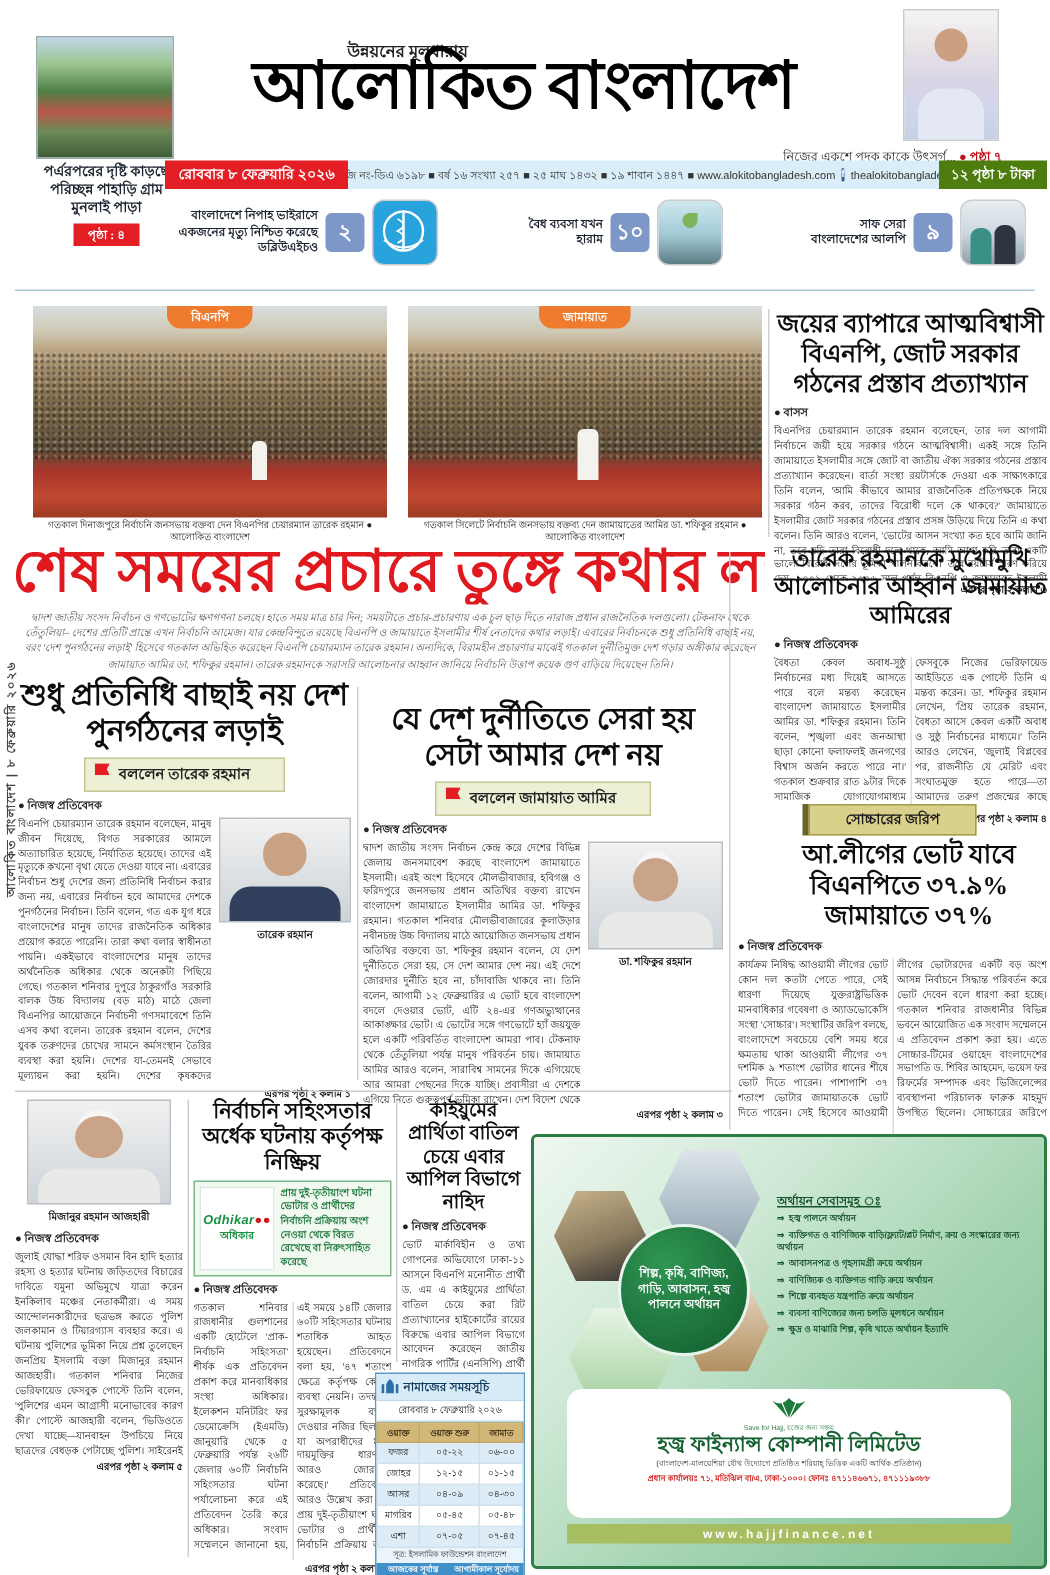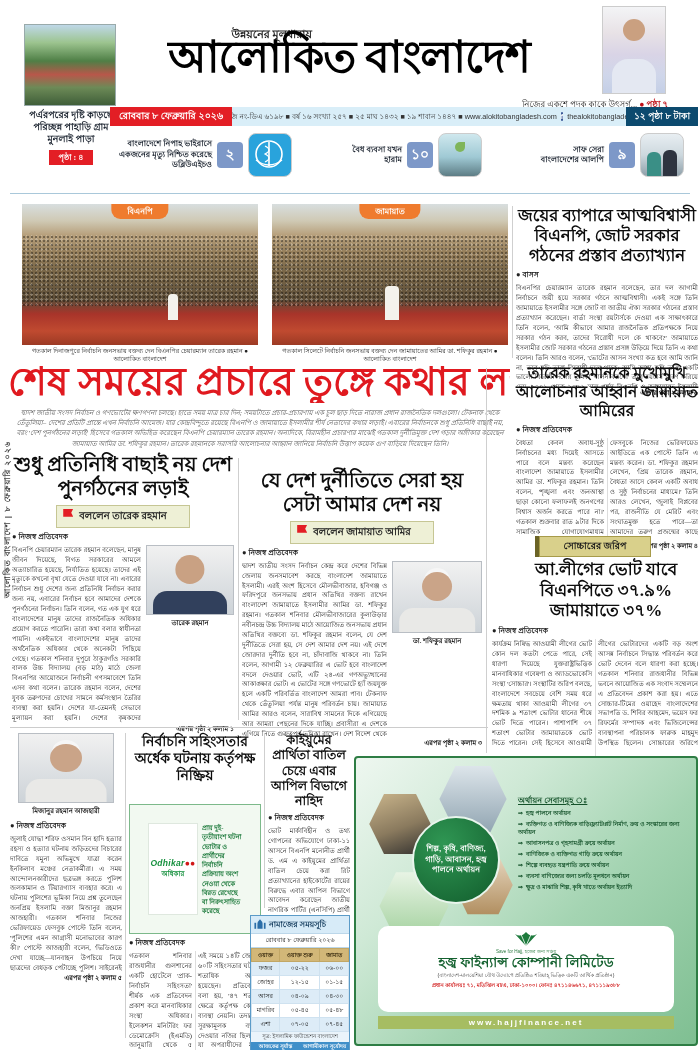--- a/index.html
+++ b/index.html
@@ -31,21 +31,21 @@
   .m-caption .pg{color:#c01018;font-weight:bold;}
 
   .datebar{left:110px;top:107px;width:588px;height:19px;display:flex;align-items:stretch;
     font-family:"Liberation Sans",sans-serif;}
   .datebar .date{background:#e31e25;color:#fff;font-weight:bold;font-size:9.5px;
     display:flex;align-items:center;justify-content:center;padding:0 9px;white-space:nowrap;}
   .datebar .info{flex:1;background:#d9eef8;display:flex;align-items:center;justify-content:center;
     gap:4px;font-size:7.3px;color:#333;white-space:nowrap;overflow:hidden;}
   .fb-ic{display:inline-flex;width:9px;height:9px;background:#3b5998;color:#fff;border-radius:2px;
     align-items:center;justify-content:center;font-size:7px;font-weight:bold;}
-  .datebar .price{background:#0c4a6e;color:#fff;font-weight:bold;font-size:9px;
+  .datebar .price{background:#4d7c0f;color:#fff;font-weight:bold;font-size:9px;
     display:flex;align-items:center;justify-content:center;padding:0 8px;white-space:nowrap;}
 
   
   .teaser{top:132px;height:46px;display:flex;align-items:center;gap:5px;}
   .teaser .t-text{font-size:8px;font-weight:bold;line-height:1.3;text-align:right;color:#1c2430;}
   .teaser .t-num{width:26px;height:26px;background:#7d98c8;color:#fff;border-radius:4px;
     display:flex;align-items:center;justify-content:center;font-size:14px;font-weight:bold;flex:0 0 auto;}
   .teaser .t-img{width:42px;height:42px;border:1px solid #ccc;border-radius:8px;flex:0 0 auto;position:relative;overflow:hidden;}
   .t-img.who{background:#29a3dc;}
   .t-img.plant{background:linear-gradient(180deg,#cfe8ee 0%,#9fc9d4 55%,#5d7d85 100%);}
@@ -90,21 +90,21 @@
 
   .vline{border-left:1px solid #cfcfcf;width:0;}
 
   
   .skicker{position:relative;display:table;margin:0 auto;background:#d9d08b;border:1px solid #a79b4a;
     font-size:9.5px;font-weight:bold;padding:2px 24px;color:#1a1a1a;}
   .skicker::before{content:"";position:absolute;left:-5px;top:-1px;bottom:-1px;width:4px;background:#6b6426;}
 
   
   .two-col{column-count:2;column-gap:6px;column-rule:1px solid #ddd;}
-  .odhikar-box{display:flex;border:1px solid #7cb98a;background:#f2f9f1;padding:18px;gap:4px;margin-top:20px;}
+  .odhikar-box{display:flex;border:1px solid #7cb98a;background:#f2f9f1;padding:3px;gap:4px;margin-top:3px;}
   .odh-logo{width:48px;flex:0 0 auto;background:#fff;border:1px solid #dfe8df;display:flex;flex-direction:column;
     align-items:center;justify-content:center;font-family:"Liberation Sans",sans-serif;}
   .odh-logo .en{color:#17913f;font-weight:900;font-size:8.5px;font-style:italic;letter-spacing:.3px;}
   .odh-logo .en b{color:#d01818;}
   .odh-logo .bn{color:#17913f;font-size:7px;font-weight:bold;}
   .odh-text{font-size:6.6px;font-weight:bold;color:#1d7a3c;line-height:1.4;text-align:left;}
 
   
   .prayer{left:250px;top:915px;width:100px;border:1px solid #5b9bc8;background:#eaf4fb;
     font-family:"Liberation Sans",sans-serif;box-sizing:border-box;}

